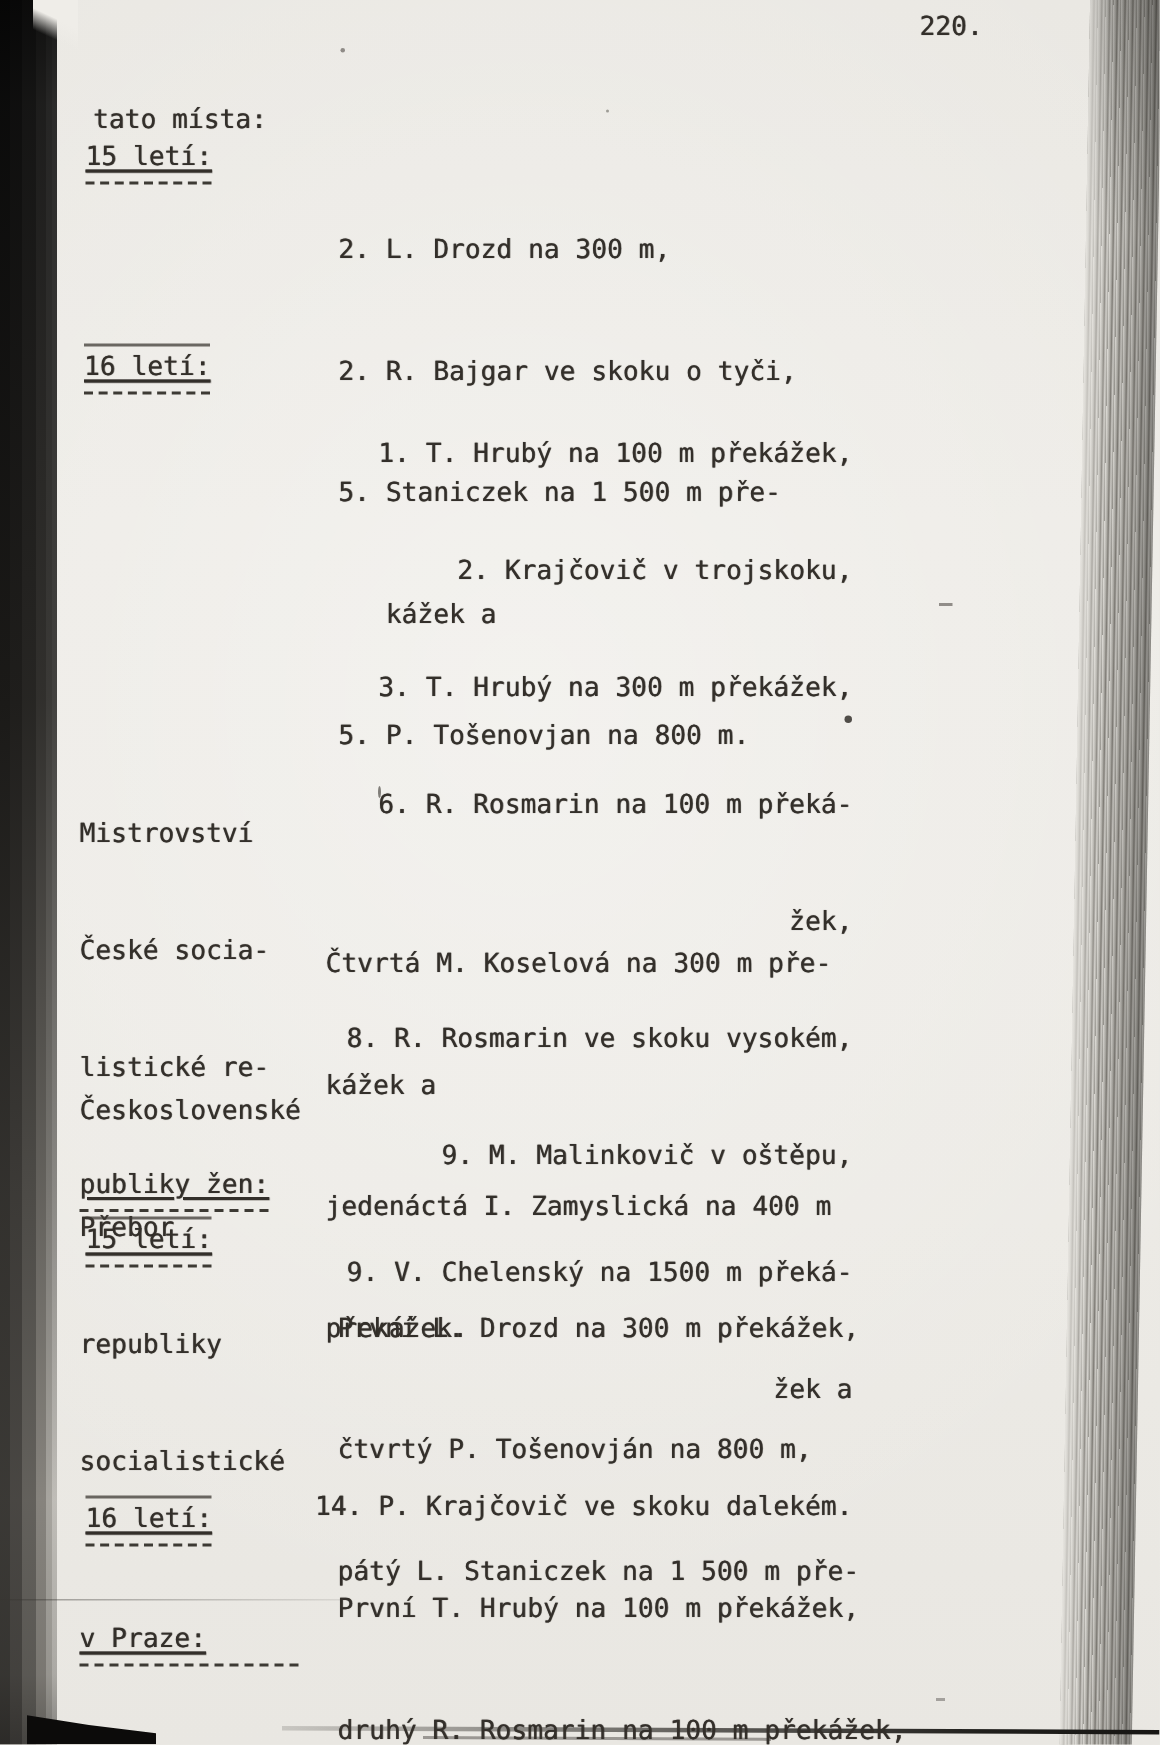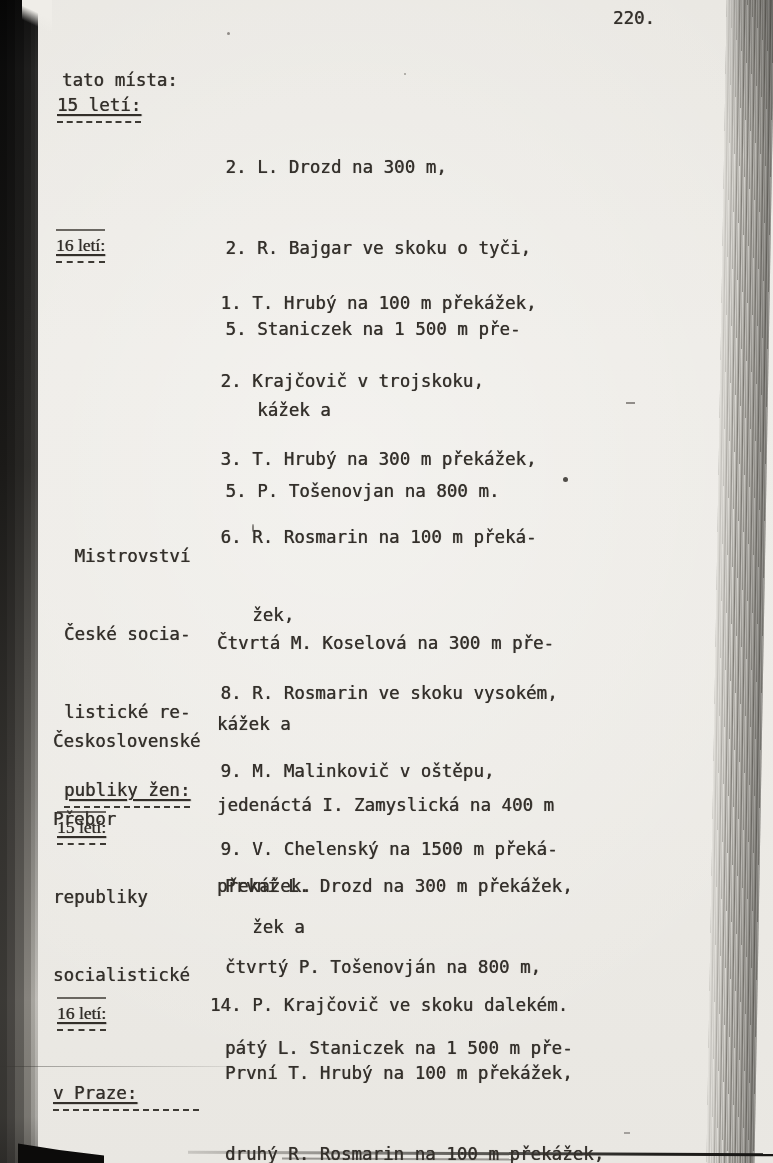--- a/index.html
+++ b/index.html
@@ -21,21 +21,21 @@
   .labels{line-height:26px;}
   .tight{line-height:26px;}
   .hdr{
     display:inline-block;
     text-decoration:underline;
     text-decoration-thickness:1.5px;
     text-underline-offset:3px;
     border-bottom:2px dashed #3d3a34;
     padding-bottom:3px;
   }
-  .overline{border-top:2px solid rgba(61,58,52,.75);padding-top:1px;font-family:Liberation Serif, serif;}
+  .overline{border-top:2px solid rgba(61,58,52,.75);padding-top:1px;}
   .wide{min-width:146px;margin-top:40px;}
   
   .left-band{
     position:absolute;left:0;top:0;width:38px;height:1163px;
     background:
       linear-gradient(180deg, rgba(5,5,5,.92) 0%, rgba(10,10,10,.85) 6%, rgba(28,27,25,.82) 40%,
         rgba(70,68,64,.6) 68%, rgba(120,117,111,.38) 86%, rgba(95,93,88,.45) 96%, rgba(60,58,55,.6) 100%),
       linear-gradient(90deg,#151412 0 7px,#2c2a28 7px 15px,#565450 15px 24px,#8f8c86 24px 31px,#c4c2bc 31px 35px,rgba(196,194,188,0) 35px);
   }
   .corner-tl{
@@ -96,34 +96,34 @@
 <div class="txt labels" style="left:57px;top:92px;"><span class="hdr">15 letí:</span></div>
 <div class="txt" style="left:215px;top:100px;">
   <div> 2. L. Drozd na 300 m,</div>
   <div> 2. R. Bajgar ve skoku o tyči,</div>
   <div> 5. Staniczek na 1 500 m pře-</div>
   <div>    kážek a</div>
   <div> 5. P. Tošenovjan na 800 m.</div>
 </div>
 
 <div class="txt labels" style="left:56px;top:229px;"><span class="hdr overline">16 letí:</span></div>
-<div class="txt tight" style="left:210px;top:238px;">
+<div class="txt tight" style="left:210px;top:238px;text-align:right;">
   <div> 1. T. Hrubý na 100 m překážek,</div>
   <div> 2. Krajčovič v trojskoku,</div>
   <div> 3. T. Hrubý na 300 m překážek,</div>
   <div> 6. R. Rosmarin na 100 m překá-</div>
   <div>    žek,</div>
   <div> 8. R. Rosmarin ve skoku vysokém,</div>
   <div> 9. M. Malinkovič v oštěpu,</div>
   <div> 9. V. Chelenský na 1500 m překá-</div>
   <div>    žek a</div>
   <div>14. P. Krajčovič ve skoku dalekém.</div>
 </div>
 
-<div class="txt labels" style="left:64px;top:491px;text-align:right;">
+<div class="txt labels" style="left:53px;top:491px;">
   <div>Mistrovství</div>
   <div>České socia-</div>
   <div>listické re-</div>
   <div><span class="hdr">publiky žen:</span></div>
 </div>
 <div class="txt" style="left:217px;top:576px;">
   <div>Čtvrtá M. Koselová na 300 m pře-</div>
   <div>kážek a</div>
   <div>jedenáctá I. Zamyslická na 400 m</div>
   <div>překážek.</div>

